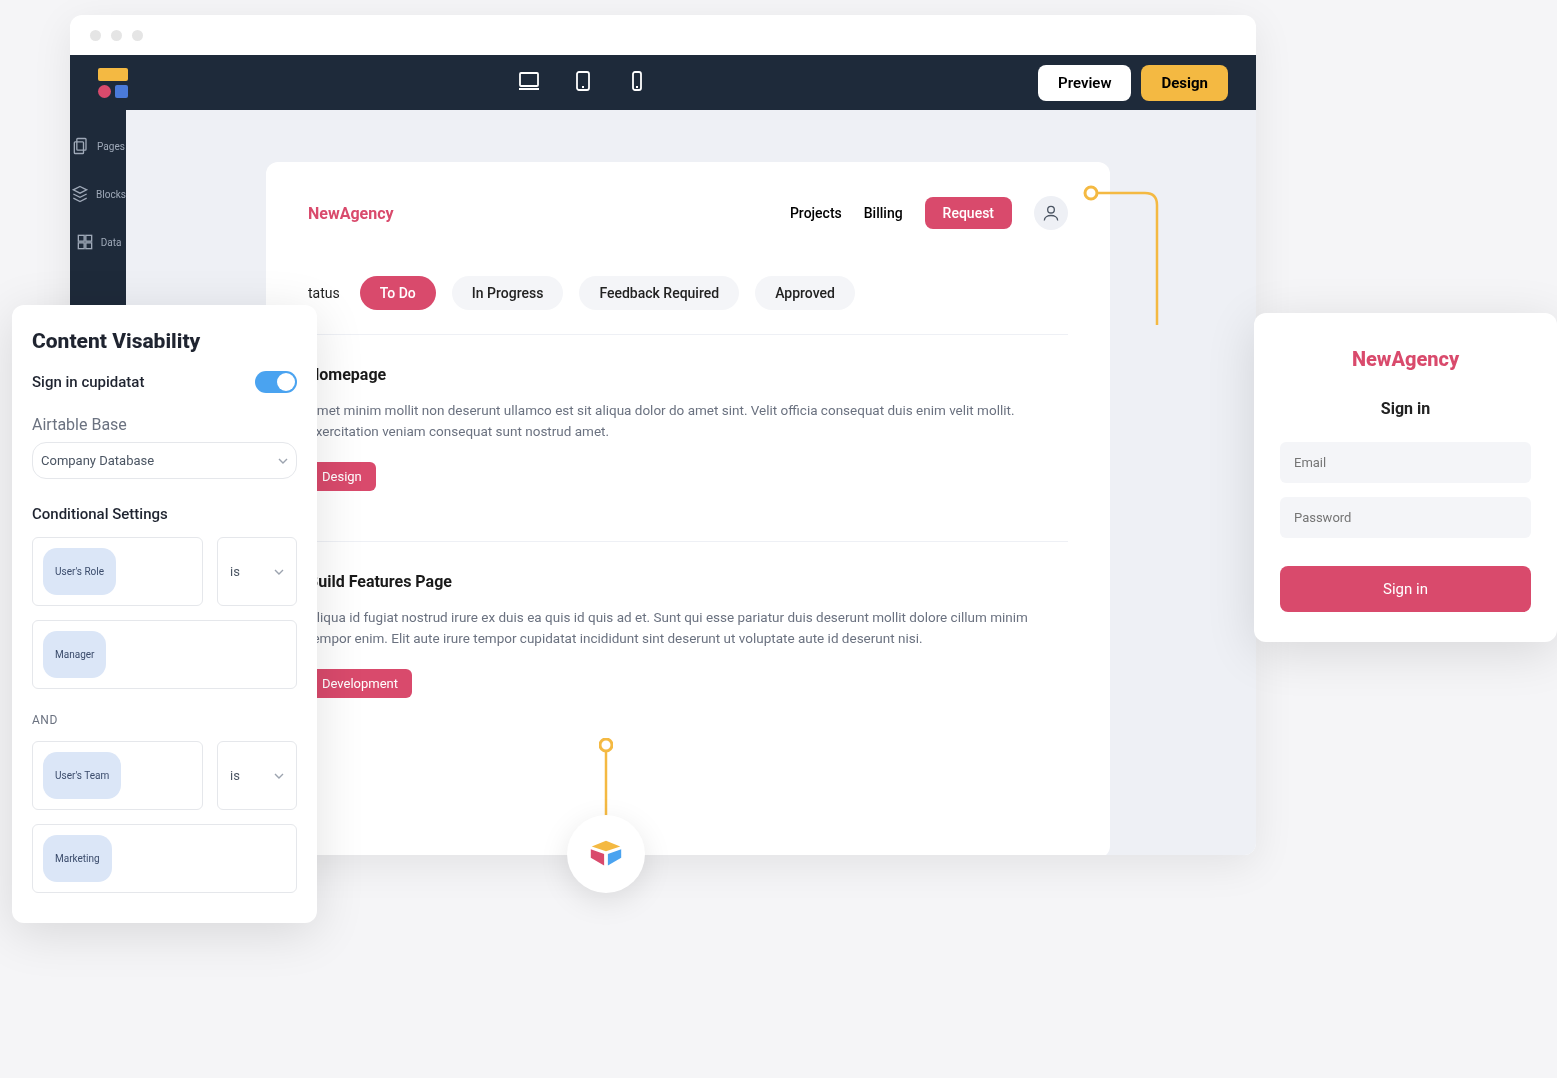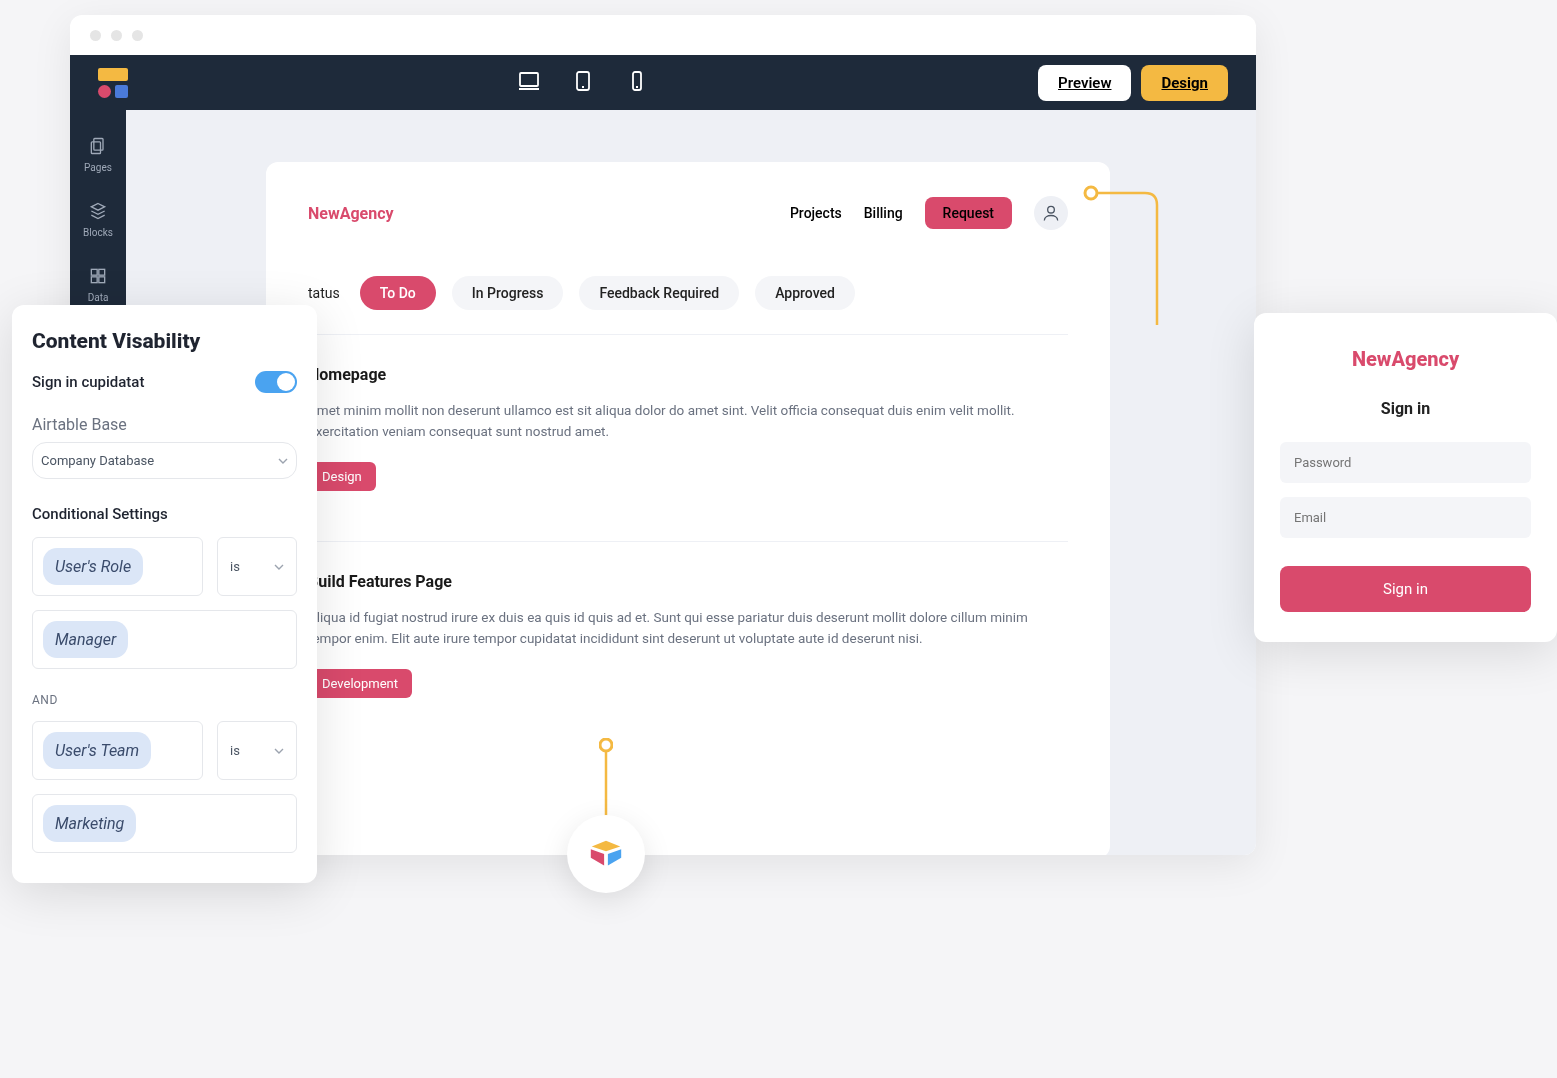--- a/index.html
+++ b/index.html
@@ -1,46 +1,46 @@
 <!DOCTYPE html>
 <html><head>
 <meta charset="utf-8">
 <style>
 * { margin:0; padding:0; box-sizing:border-box; font-family:-apple-system,BlinkMacSystemFont,"Segoe UI",Roboto,Helvetica,Arial,sans-serif; }
 body { background:#f5f5f7; width:1557px; height:1078px; position:relative; overflow:hidden; }
 
 
-.window { position:absolute; top:15px; left:70px; width:1186px; height:840px; background:#fff; border-radius:12px; overflow:hidden; box-shadow:0 10px 40px rgba(0,0,0,0.08);text-decoration:underline; }
+.window { position:absolute; top:15px; left:70px; width:1186px; height:840px; background:#fff; border-radius:12px; overflow:hidden; box-shadow:0 10px 40px rgba(0,0,0,0.08); }
 .title-bar { height:40px; display:flex; align-items:center; padding:0 20px; gap:10px; }
 .dot { width:11px; height:11px; border-radius:50%; background:#e5e5e5; }
 
 
 .builder-bar { height:55px; background:#1e2a3a; display:flex; align-items:center; padding:0 28px; justify-content:space-between; }
 .logo-mark { display:flex; flex-direction:column; gap:4px; }
 .logo-top { width:30px; height:13px; background:#f4b942; border-radius:2px; }
 .logo-row { display:flex; gap:4px; }
 .logo-dot { width:13px; height:13px; border-radius:50%; }
 .devices { display:flex; gap:30px; }
 .dev-icon svg { width:24px; height:24px; stroke:#fff; fill:none; stroke-width:1.8; }
 .builder-actions { display:flex; gap:10px; }
 .btn-preview { background:#fff; border-radius:8px; padding:9px 20px; font-weight:600; font-size:15px; border:none; cursor:pointer; }
 .btn-publish { background:#f4b942; border-radius:8px; padding:9px 20px; font-weight:700; font-size:15px; border:none; cursor:pointer; }
 
 
 .side-rail { position:absolute; top:95px; left:0; width:56px; height:745px; background:#1e2a3a; display:flex; flex-direction:column; align-items:center; padding-top:26px; gap:28px; }
-.rail-item { display:flex; flex-direction:column; align-items:center; gap:6px; color:#9fa9b8; font-size:10px; cursor:pointer; }
+.rail-item { display:flex; align-items:center; gap:6px; color:#9fa9b8; font-size:10px; cursor:pointer; }
 .rail-item svg { width:20px; height:20px; stroke:#9fa9b8; fill:none; stroke-width:1.6; }
 
 
 .canvas { position:absolute; top:95px; left:56px; right:0; bottom:0; background:#eef0f5; }
 .card { position:absolute; top:52px; left:140px; width:844px; height:696px; background:#fff; border-radius:12px; padding:34px 42px; }
 .card-header { display:flex; justify-content:space-between; align-items:center; }
 .brand { color:#d94a6c; font-weight:700; font-size:16px; }
 .nav { display:flex; align-items:center; gap:22px; font-size:14px; font-weight:500; }
-.nav-request { background:#d94a6c; color:#000000; padding:8px 18px; border-radius:8px; font-size:14px; font-weight:500; border:none; cursor:pointer; }
+.nav-request { background:#d94a6c; color:#ffffff; padding:8px 18px; border-radius:8px; font-size:14px; font-weight:500; border:none; cursor:pointer; }
 .avatar-circle { width:34px; height:34px; border-radius:50%; background:#eef0f5; display:flex; align-items:center; justify-content:center; }
 .avatar-circle svg { width:20px; height:20px; stroke:#4b5563; fill:none; stroke-width:1.6; }
 
 .page-title { font-size:24px; font-weight:800; margin-top:50px; color:#1a1a1a; }
 
 .filter-row { display:flex; gap:16px; margin-top:46px; align-items:center; font-size:14px; }
 .filter-status { color:#222; padding-right:4px; }
 .pill { background:#f4f5f8; padding:9px 20px; border-radius:22px; cursor:pointer; color:#222; font-weight:500; }
 .pill.active { background:#d94a6c; color:#fff; }
 
@@ -57,21 +57,21 @@
 .panel-label { font-size:15px; color:#1f2430; font-weight:500; }
 .toggle { width:42px; height:22px; background:#4aa3f0; border-radius:22px; position:relative; cursor:pointer; }
 .toggle::after { content:""; position:absolute; right:2px; top:2px; width:18px; height:18px; background:#fff; border-radius:50%; }
 .field-label { font-size:16px; color:#6b7280; margin-top:22px; }
 .select { border:1px solid #e5e7eb; border-radius:14px; padding:10px 8px; font-size:13px; color:#4b5563; margin-top:8px; display:flex; justify-content:space-between; align-items:center; cursor:pointer; }
 .small-select { border:1px solid #e5e7eb; border-radius:6px; padding:10px 12px; font-size:13px; color:#4b5563; display:flex; justify-content:space-between; align-items:center; width:80px; cursor:pointer; }
 .chev { width:10px; height:10px; }
 .section-label { font-size:15px; color:#1f2430; margin-top:26px; font-weight:500; }
 .cond-row { display:flex; gap:14px; margin-top:14px; }
 .chip-box { border:1px solid #e5e7eb; border-radius:6px; padding:10px; flex:1; }
-.chip { display:inline-block; background:#dbe6f7; color:#3a4b6b; padding:9px 12px; border-radius:14px; font-size:16px;font-style:italic; }
+.chip { display:inline-block; background:#dbe6f7; color:#3a4b6b; padding:18px 12px; border-radius:14px; font-size:10px; }
 .and-label { font-size:12px; color:#6b7280; margin-top:24px; letter-spacing:0.5px; }
 
 
 .signin { position:absolute; top:313px; right:0; width:303px; background:#fff; border-radius:12px; padding:34px 26px 30px; box-shadow:0 10px 50px rgba(0,0,0,0.12); }
 .signin-brand { color:#d94a6c; font-weight:800; font-size:20px; text-align:center; }
 .signin-title { text-align:center; font-size:16px; font-weight:700; margin-top:28px; color:#222; }
 .signin-input { display:block; width:100%; background:#f4f5f8; border:none; border-radius:6px; padding:13px 14px; font-size:13px; margin-top:24px; color:#6b7280; }
 .signin-input + .signin-input { margin-top:14px; }
 .signin-btn { width:100%; background:#d94a6c; color:#fff; border:none; border-radius:8px; padding:14px; font-size:15px; margin-top:28px; cursor:pointer; }
 
@@ -244,16 +244,16 @@
   <svg viewBox="0 0 40 40">
     <path d="M20 6l15 6-15 5-15-5 15-6z" fill="#f4b942"></path>
     <path d="M4 15l14 5v12L4 24V15z" fill="#d94a6c"></path>
     <path d="M36 15l-14 5v12l14-8V15z" fill="#4aa3f0"></path>
   </svg>
 </div>
 
 <div class="signin">
   <div class="signin-brand">NewAgency</div>
   <div class="signin-title">Sign in</div>
+  <input class="signin-input" placeholder="Email" style="">
   <input class="signin-input" type="password" placeholder="Password" style="">
-  <input class="signin-input" placeholder="Email" style="">
   <button class="signin-btn">Sign in</button>
 </div>
 
 </body></html>

